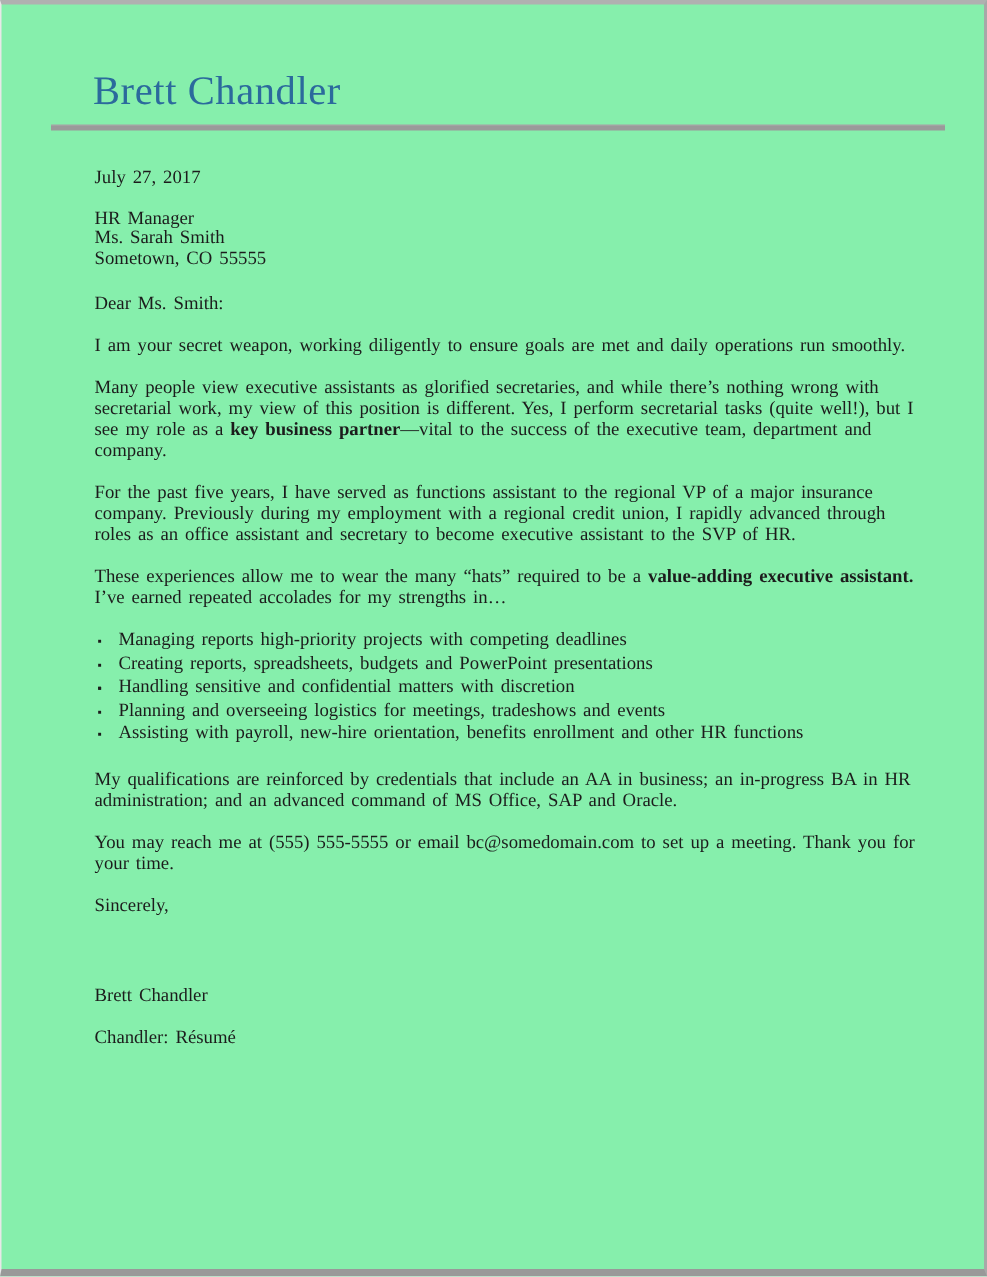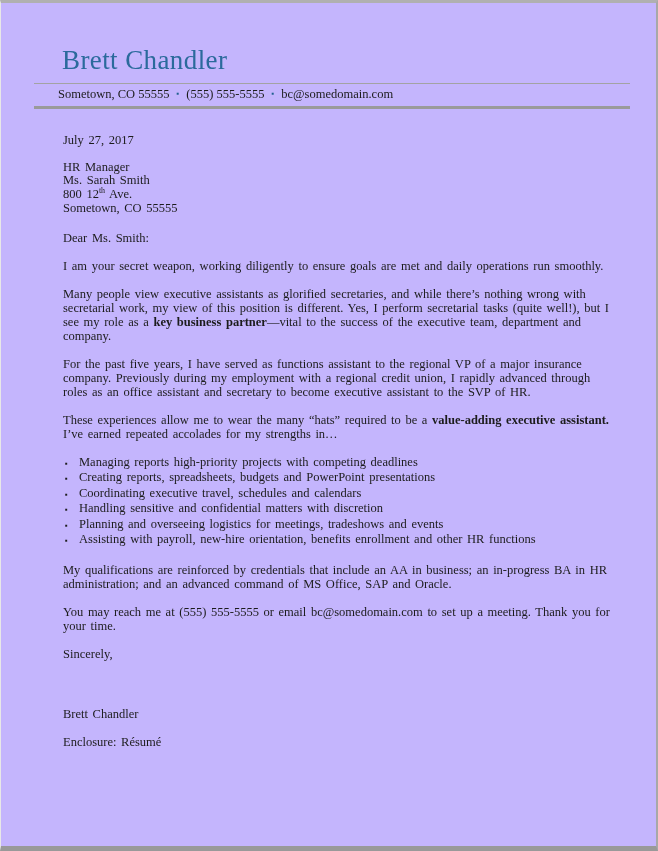--- a/index.html
+++ b/index.html
@@ -1,19 +1,19 @@
 <!DOCTYPE html>
 <html><head>
 <meta charset="utf-8">
 <style>
   * { box-sizing: border-box; }
   html, body { margin: 0; padding: 0; background: #ffffff; }
   .page {
     width: 658px; height: 851px;
-    background: #c4b5fd;
+    background: #86efac;
     border-top: 3px solid #b0b0b0;
     border-right: 2px solid #a8a8a8;
     border-bottom: 5px solid #999999;
     border-left: 1px solid #e8e8e8;
     overflow: hidden;
     font-family: "Liberation Serif", "DejaVu Serif", serif;
     color: #1c1c1c;
   }
   .letterhead { margin: 43px 26px 0 33px; }
   .name {
@@ -38,58 +38,54 @@
   .signature { margin-bottom: 14px !important; }
 </style>
 </head>
 <body>
 
 <div class="page">
 
   <header class="letterhead">
     <h1 class="name">Brett Chandler</h1>
     <div class="rule"></div>
-    <div class="contact-line">
-      <span>Sometown, CO 55555</span><span class="sep-sq">▪</span><span>(555) 555-5555</span><span class="sep-sq">▪</span><span>bc@somedomain.com</span>
-    </div>
     <div class="rule thick"></div>
   </header>
 
   <main>
     <p class="date">July 27, 2017</p>
 
     <div class="address" id="address">
         <div><span>HR Manager</span></div>
         <div><span>Ms. Sarah Smith</span></div>
-        <div><span>800 12</span><sup>th</sup><span> Ave.</span></div>
         <div><span>Sometown, CO 55555</span></div>
       </div>
 
 
     <p>Dear Ms. Smith:</p>
 
     <div id="paras-before">
         <p><span>I am your secret weapon, working diligently to ensure goals are met and daily operations run smoothly.</span></p>
         <p><span>Many people view executive assistants as glorified secretaries, and while there’s nothing wrong with secretarial work, my view of this position is different. Yes, I perform secretarial tasks (quite well!), but I see my role as a </span><span class="b">key business partner</span><span>—vital to the success of the executive team, department and company.</span></p>
         <p><span>For the past five years, I have served as functions assistant to the regional VP of a major insurance company. Previously during my employment with a regional credit union, I rapidly advanced through roles as an office assistant and secretary to become executive assistant to the SVP of HR.</span></p>
         <p><span>These experiences allow me to wear the many “hats” required to be a </span><span class="b">value-adding executive assistant.</span><span> I’ve earned repeated accolades for my strengths in…</span></p>
       </div>
 
     <ul class="strengths" id="bullets">
         <li><span class="blt">▪</span><span>Managing reports high-priority projects with competing deadlines</span></li>
         <li><span class="blt">▪</span><span>Creating reports, spreadsheets, budgets and PowerPoint presentations</span></li>
-        <li><span class="blt">▪</span><span>Coordinating executive travel, schedules and calendars</span></li>
+        <li><span class="blt">▪</span></li>
         <li><span class="blt">▪</span><span>Handling sensitive and confidential matters with discretion</span></li>
         <li><span class="blt">▪</span><span>Planning and overseeing logistics for meetings, tradeshows and events</span></li>
         <li><span class="blt">▪</span><span>Assisting with payroll, new-hire orientation, benefits enrollment and other HR functions</span></li>
       </ul>
 
     <div id="paras-after">
         <p><span>My qualifications are reinforced by credentials that include an AA in business; an in-progress BA in HR administration; and an advanced command of MS Office, SAP and Oracle.</span></p>
         <p><span>You may reach me at (555) 555-5555 or email bc@somedomain.com to set up a meeting. Thank you for your time.</span></p>
       </div>
 
     <p class="closing">Sincerely,</p>
     <p class="signature">Brett Chandler</p>
-    <p>Enclosure: Résumé</p>
+    <p>Chandler: Résumé</p>
   </main>
 
 </div>
 
 </body></html>

